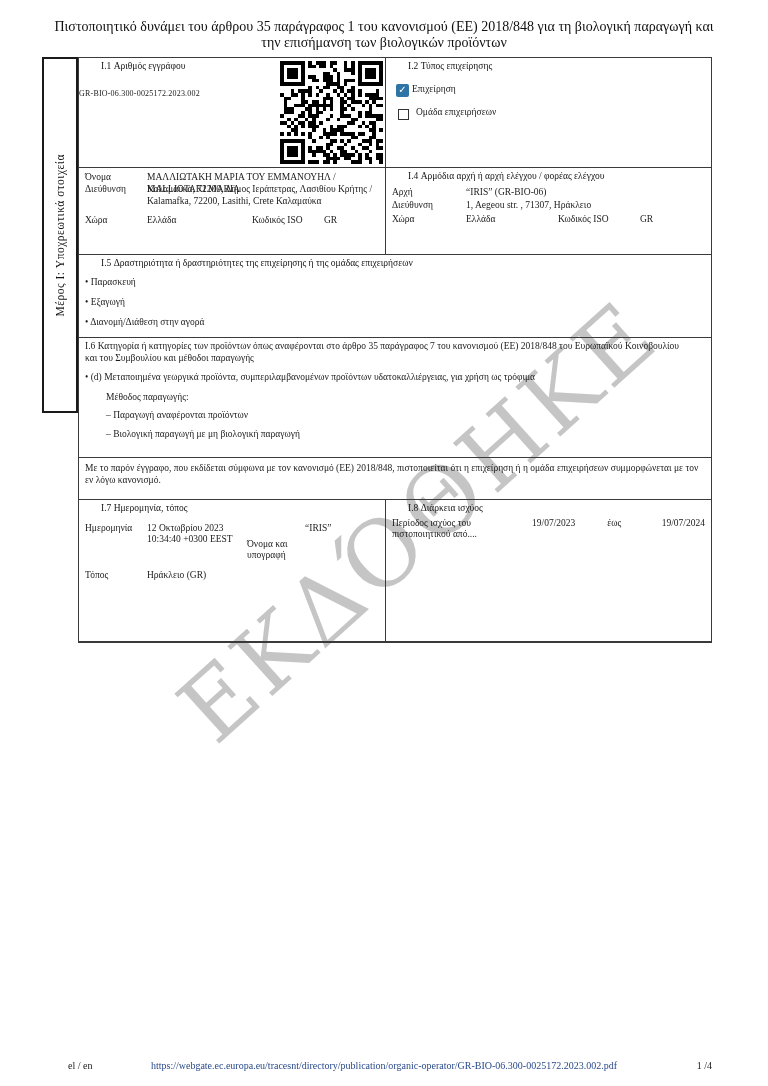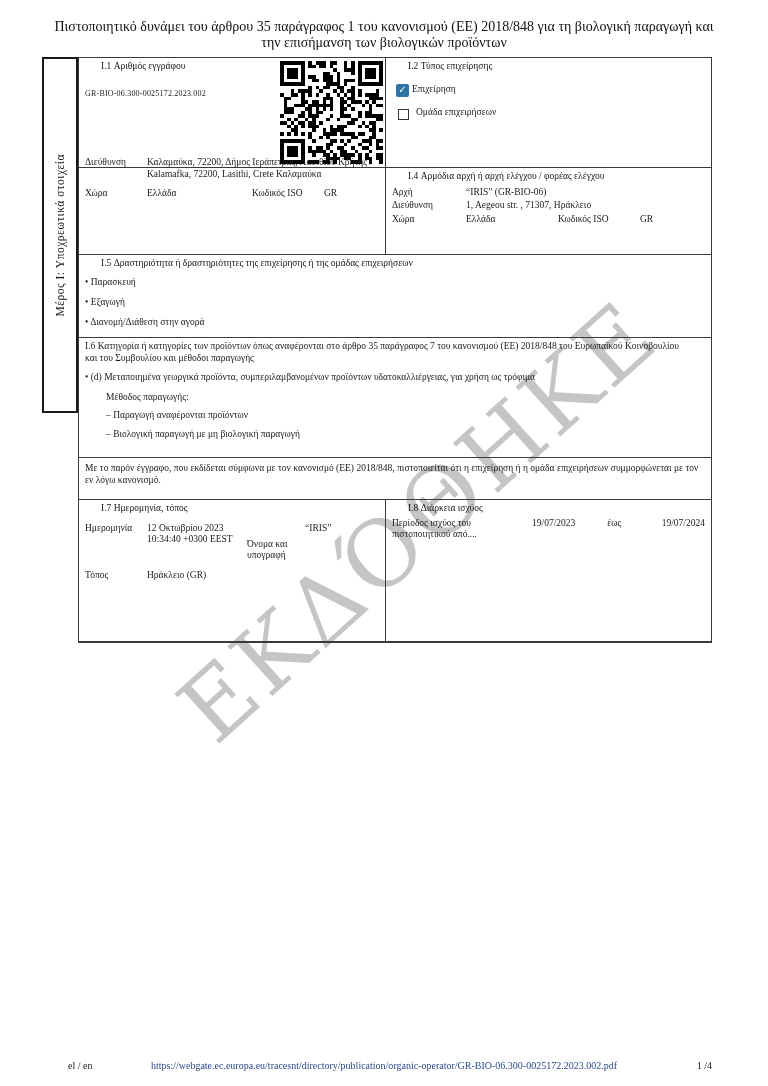--- a/index.html
+++ b/index.html
@@ -43,21 +43,21 @@
   .cell.right{width:325px;}
   .cell.full{width:632px;}
   .rowA{height:110px;} .rowB{height:87px;} .rowC{height:83px;}
   .rowD{height:120px;} .rowE{height:42px;} .rowF{height:141px;}
   .boxlabel{padding:3px 6px 0 22px;color:#141414;}
   
   .frow{display:flex;padding:0 6px;align-items:flex-start;}
   .flabel{width:62px;flex-shrink:0;}
   .fval{color:#1b1b1b;}
   
-  .docnum{margin-top:15px;padding-left:6px;font-size:8px;letter-spacing:.2px;}
+  .docnum{margin-top:15px;font-size:8px;letter-spacing:.2px;}
   .qr{position:absolute;top:2px;right:2px;width:103px;height:105px;background:#fff;}
   
   .cb-row{display:flex;align-items:center;padding-left:10px;margin-top:11px;}
   .cb-row.second{margin-top:9px;}
   .cb{display:inline-flex;align-items:center;justify-content:center;flex-shrink:0;}
   .cb.checked{width:13px;height:13px;background:#2e74a5;border-radius:2px;color:#fff;font-size:10px;margin-right:3px;}
   .cb.empty{width:9px;height:9px;border:1px solid #333;margin:3px 7px 0 2px;background:#fff;}
   
   .namewrap{width:240px;}
   .overlap{margin-top:-11px;}
@@ -434,20 +434,24 @@
       </div>
       <div class="cb-row second">
         <span class="cb empty"></span>
         <span>Ομάδα επιχειρήσεων</span>
       </div>
     </div>
   </div>
 
   <div class="row rowB">
     <div class="cell left">
+      <div class="frow mt4">
+        <div class="flabel">Όνομα</div>
+        <div class="fval namewrap">ΜΑΛΛΙΩΤΑΚΗ ΜΑΡΙΑ ΤΟΥ ΕΜΜΑΝΟΥΗΛ / MALLIOTAKI MARIA</div>
+      </div>
       <div class="frow overlap">
         <div class="flabel">Διεύθυνση</div>
         <div class="fval addrwrap">Καλαμαύκα, 72200, Δήμος Ιεράπετρας, Λασιθίου Κρήτης / Kalamafka, 72200, Lasithi, Crete Καλαμαύκα</div>
       </div>
       <div class="frow mt8">
         <div class="flabel">Χώρα</div>
         <div class="fval country-val">Ελλάδα</div>
         <div class="iso-label3">Κωδικός ISO</div>
         <div class="fval">GR</div>
       </div>

